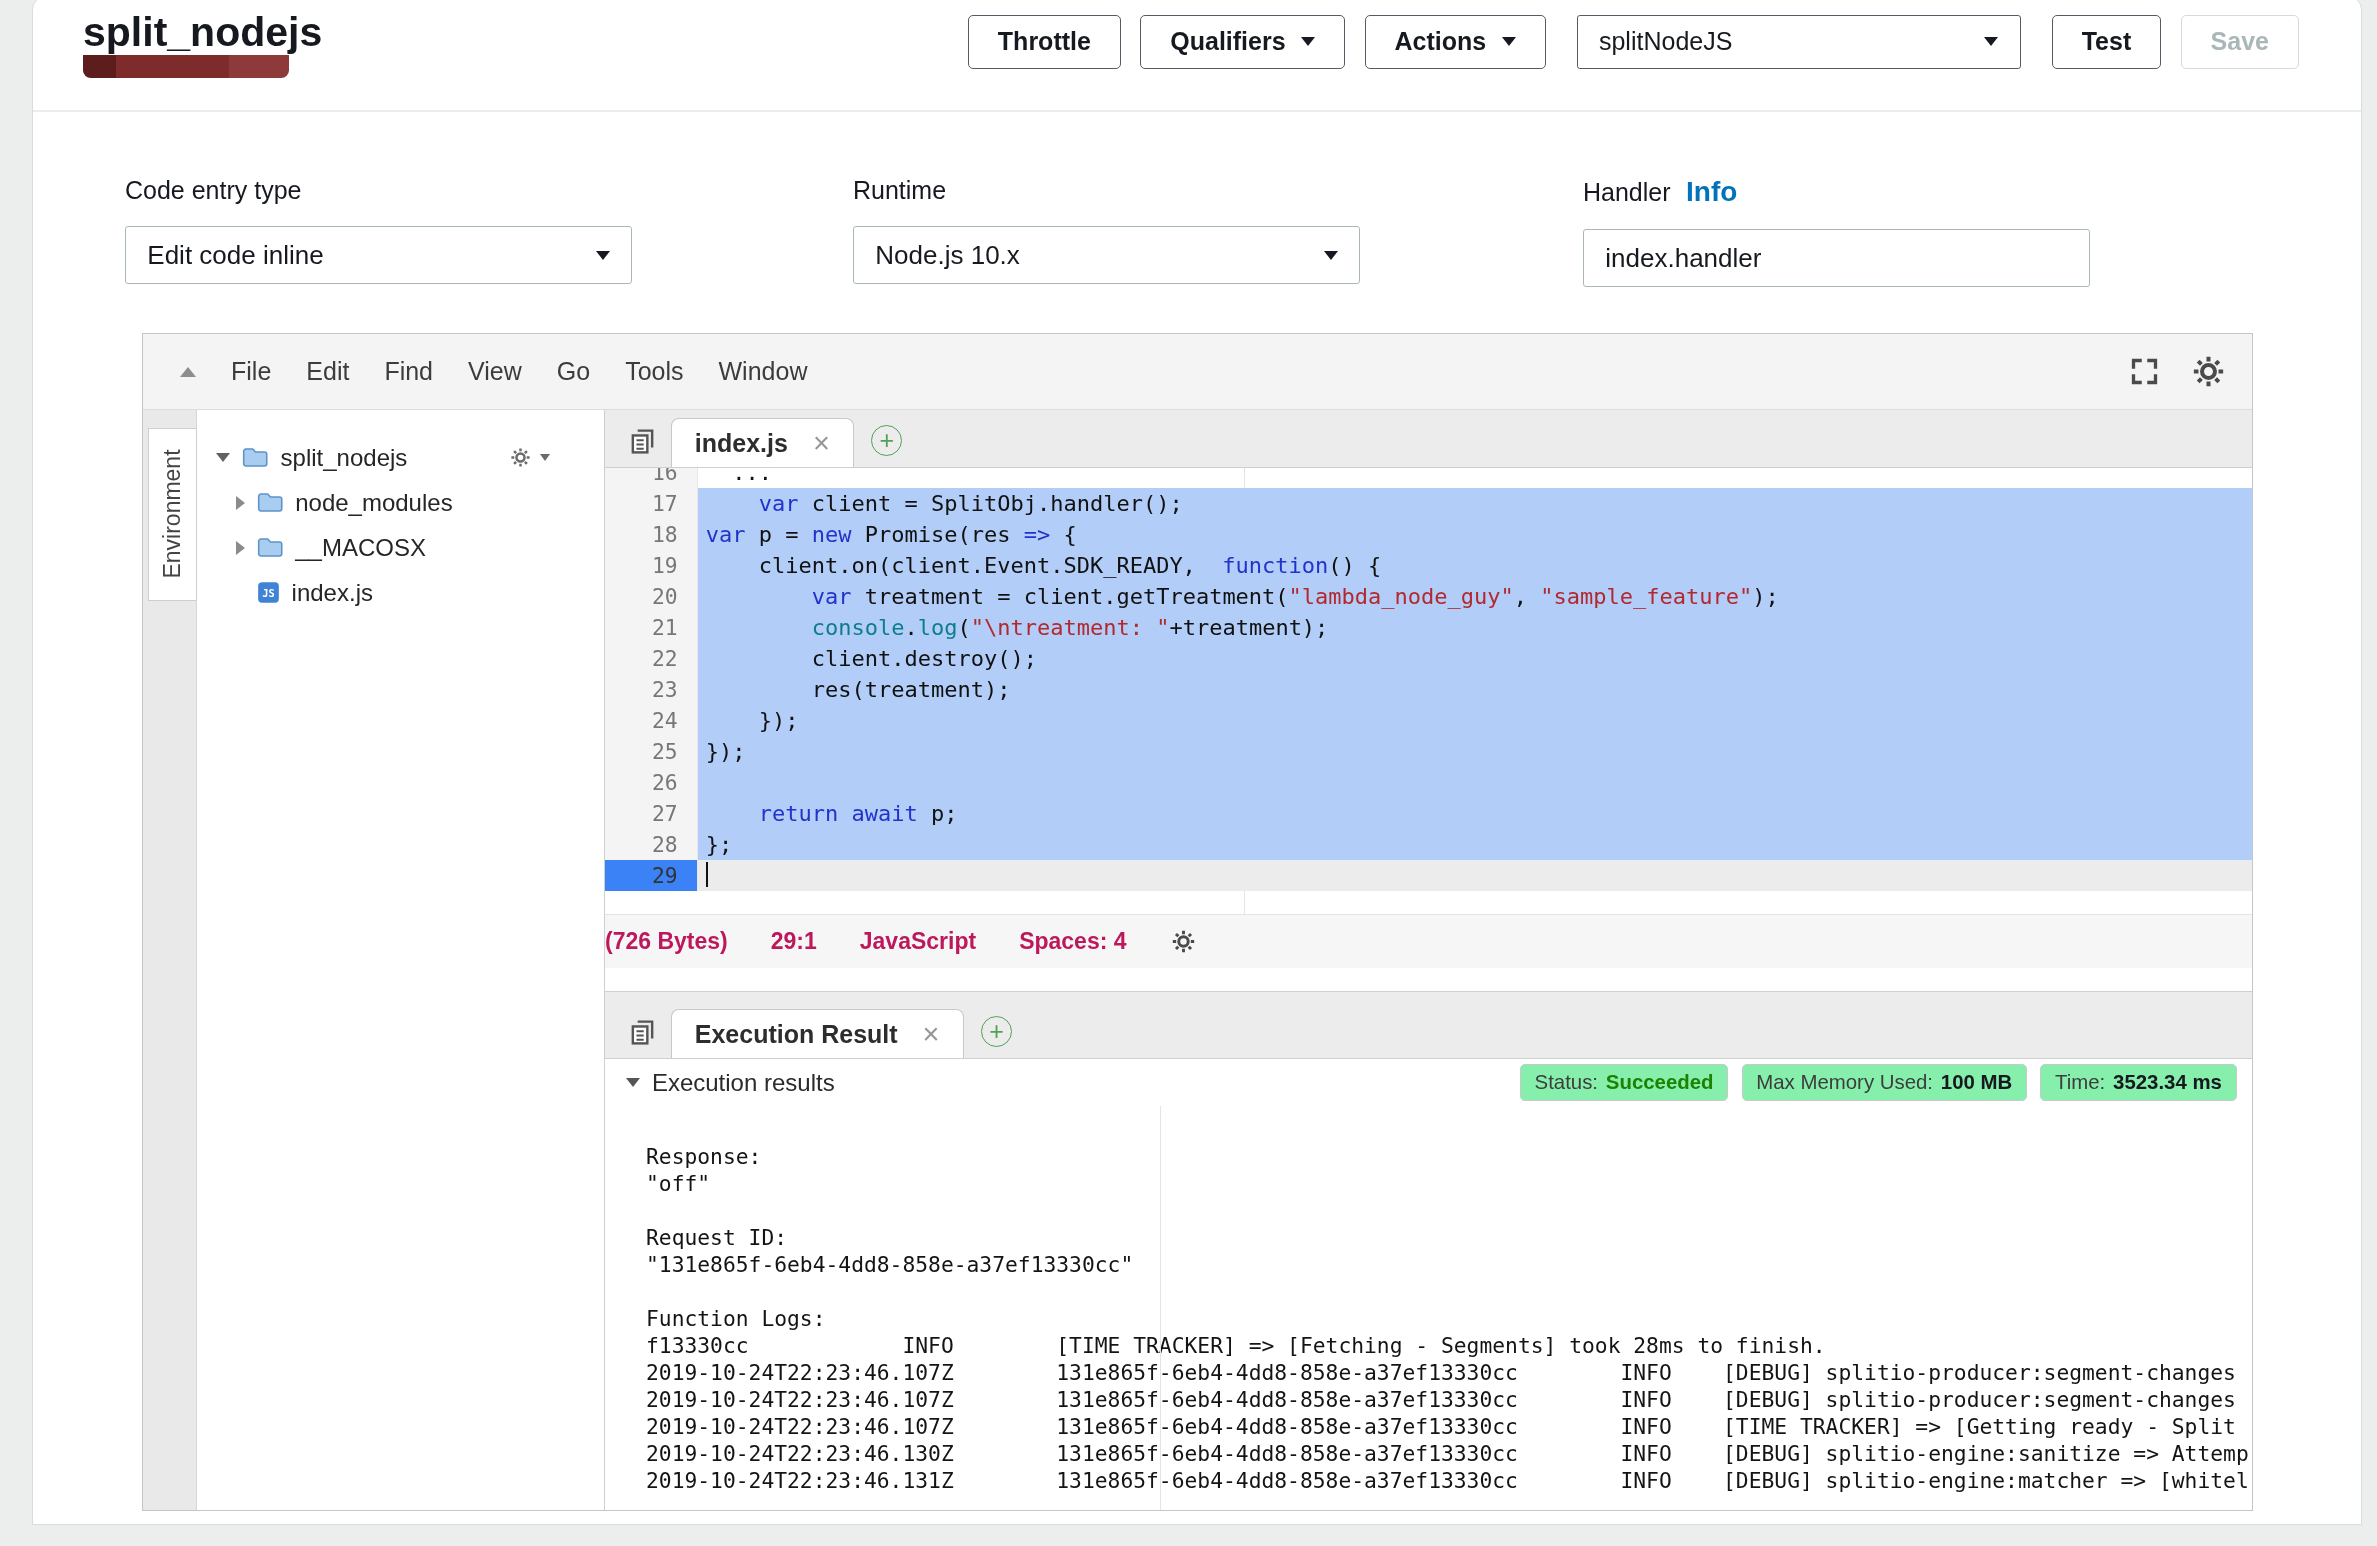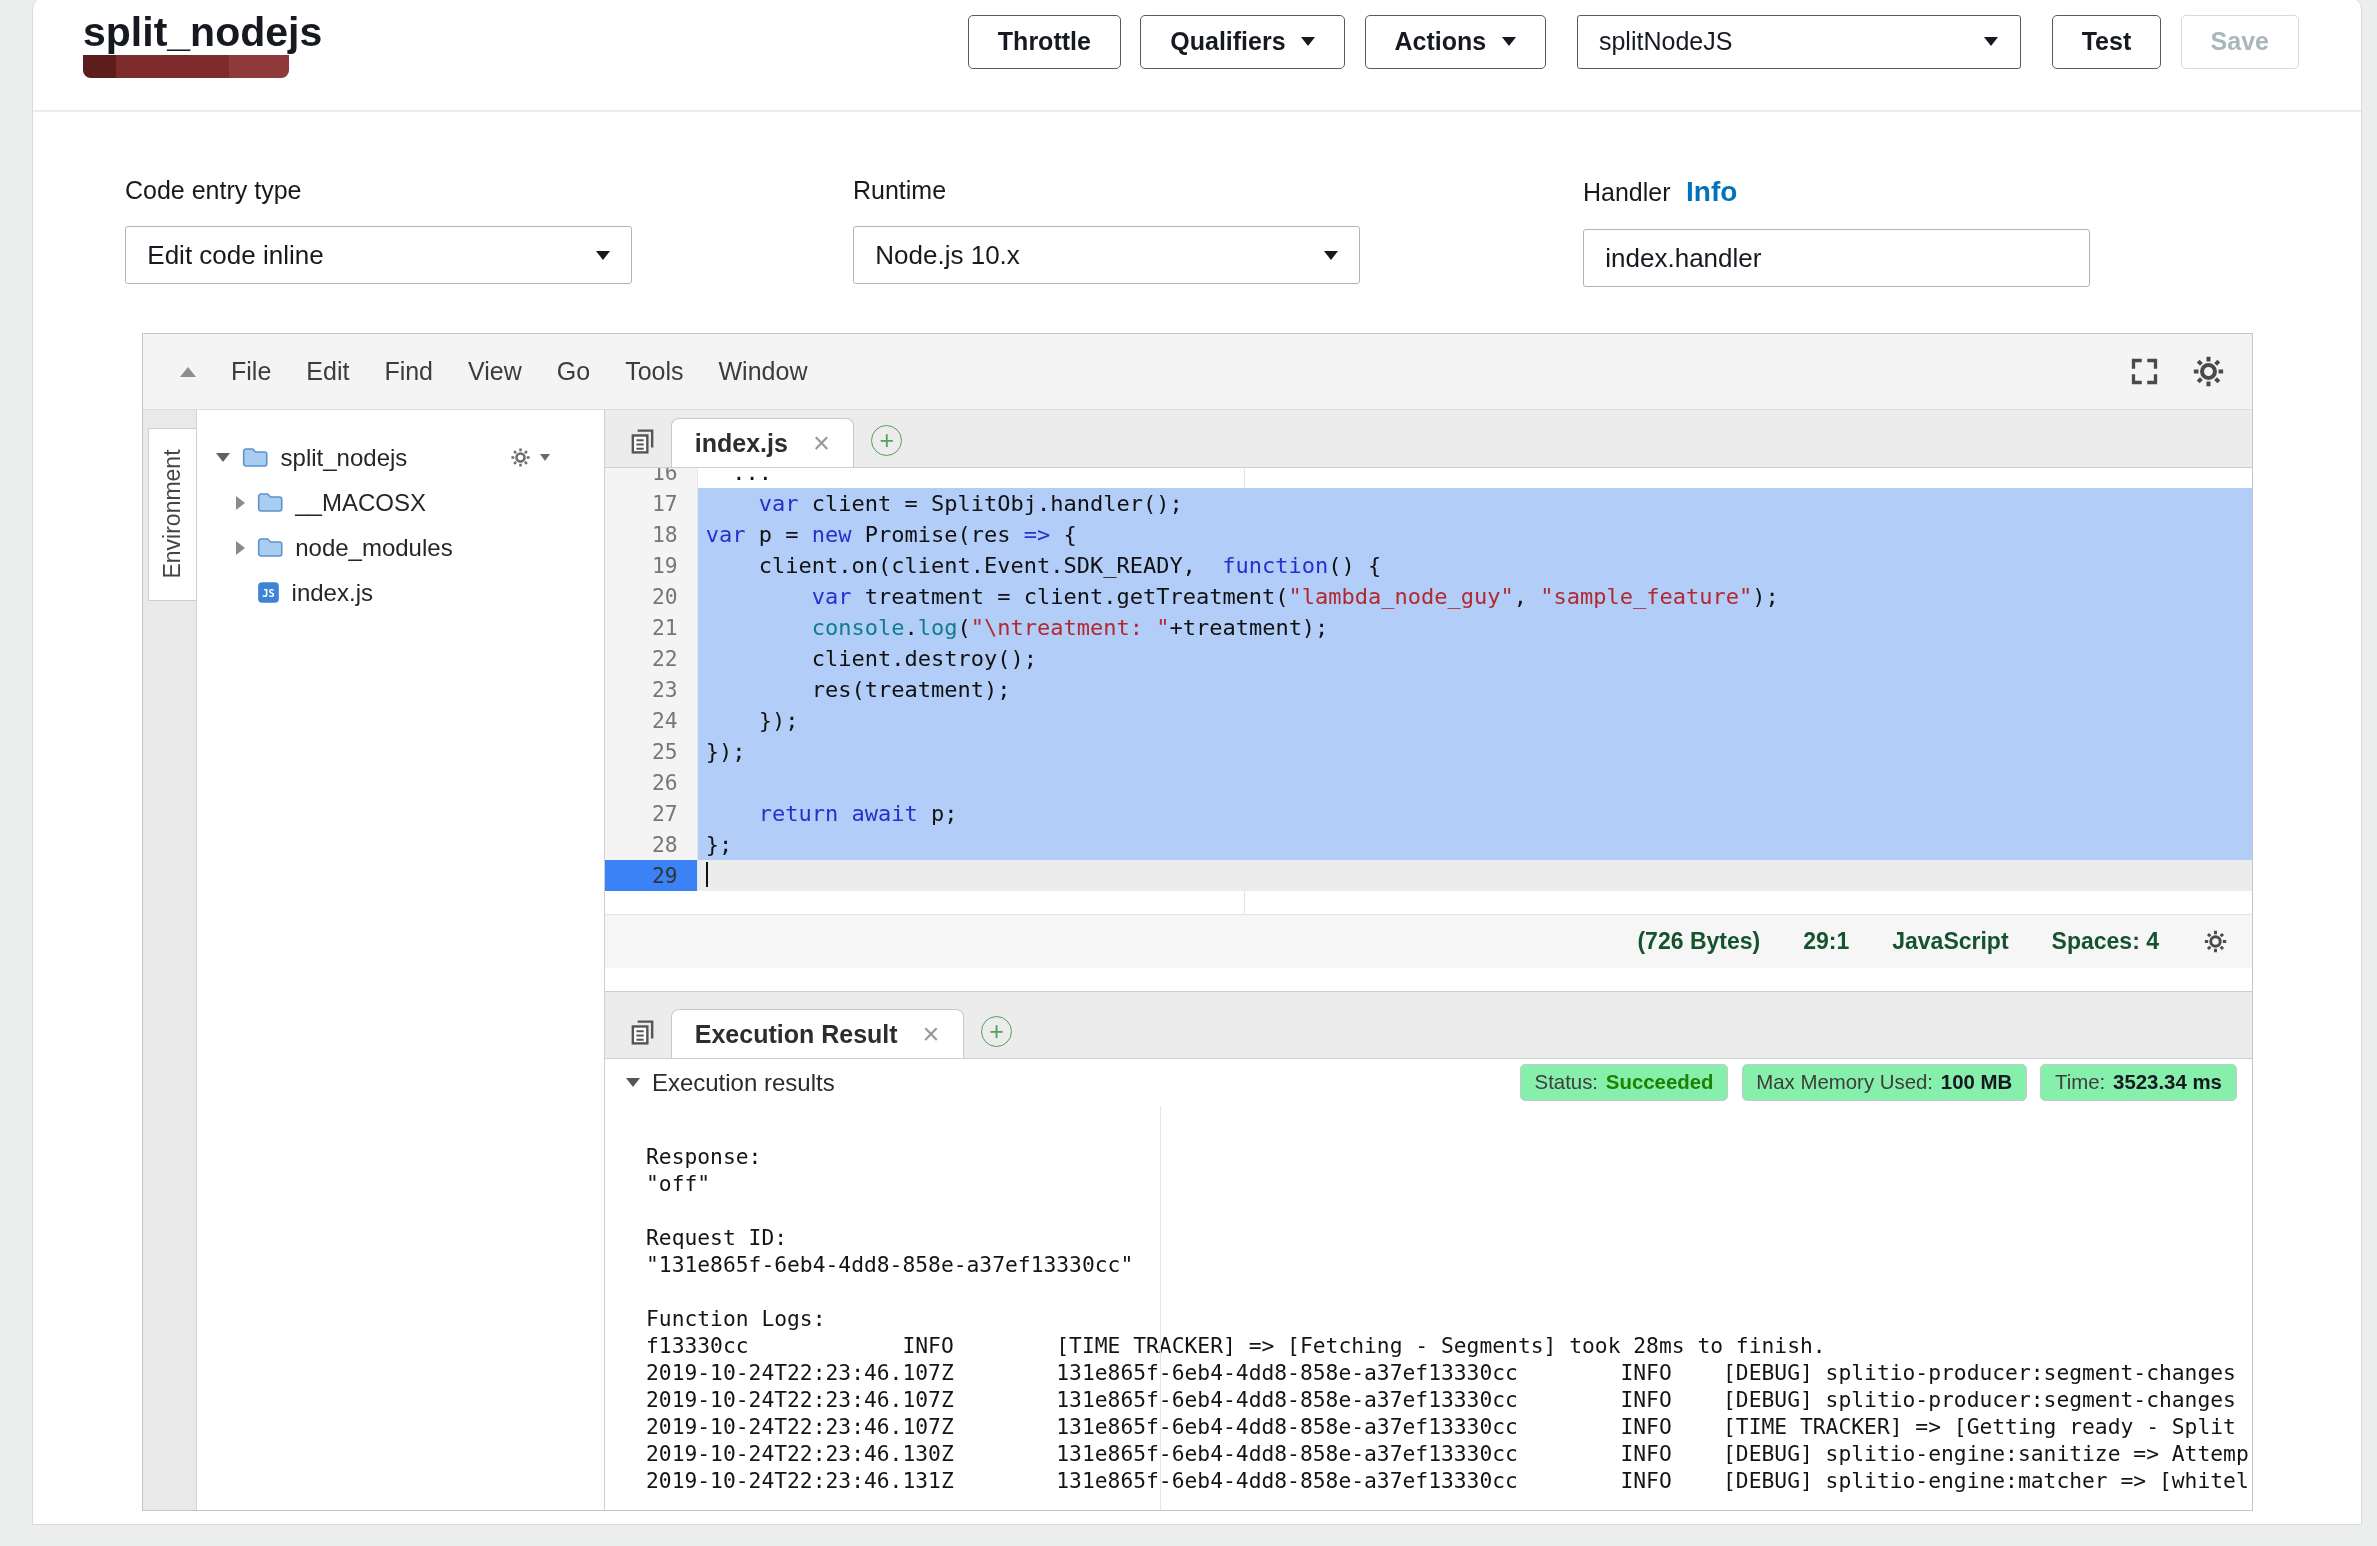--- a/index.html
+++ b/index.html
@@ -83,22 +83,22 @@
   .ctext{flex:1;white-space:pre;line-height:31px;min-height:31px;padding-left:7.8px;color:#111;position:relative}
   .crow.sel .ctext{background:var(--sel)}
   .crow.act .ctext{background:#ececec}
   .crow.act .gut{background:#3b82f6;color:#333}
   .crow.sliver{height:19.4px;overflow:hidden}
   .crow.sliver .gut,.crow.sliver .ctext{margin-top:-11.6px}
   .tk-k{color:var(--kw)} .tk-s{color:var(--str)} .tk-c{color:var(--sup)}
   .cursor{position:absolute;left:7.8px;top:2.9px;width:1.9px;height:25px;background:#111}
 
   .statusbar{flex:none;height:54px;background:#f6f6f6;border-top:1px solid #e3e3e3;display:flex;
-             align-items:center;justify-content:flex-end;gap:43px;padding-right:23px;font-size:23px;
-             font-weight:600;color:#14532d}
+             align-items:center;gap:43px;padding-right:23px;font-size:23px;
+             font-weight:600;color:#be185d}
   .statusbar .bytes{font-weight:700}
   .spacer{flex:none;height:23px;background:#fff}
 
   
   .res-header{flex:none;height:47px;display:flex;align-items:center;padding:0 15.5px 0 21.3px;gap:11.6px}
   .res-caret{width:0;height:0;border-left:7.8px solid transparent;border-right:7.8px solid transparent;
              border-top:9.7px solid #555;cursor:pointer}
   .res-title{font-size:24px;color:#2b2b2b}
   .badges{margin-left:auto;display:flex;gap:13.6px}
   .badge{height:37px;display:flex;align-items:center;gap:7.8px;border:1px solid #c9c9c9;border-radius:4.9px;
@@ -218,28 +218,28 @@
               </g>
             </svg>
             <span class="tri-down small"></span>
           </span>
         </div>
         <div class="trow" style="padding-left:39px">
           <span class="tri-right"></span>
           <svg width="27" height="23" viewBox="0 0 24 20">
             <path d="M1.5 4.5a2 2 0 0 1 2-2h6l2.5 2.6h8a2 2 0 0 1 2 2v8.4a2 2 0 0 1-2 2h-16.5a2 2 0 0 1-2-2z" fill="#a8cdf0" stroke="#5c93c9" stroke-width="1.4"></path>
           </svg>
-          <span>__MACOSX</span>
+          <span>node_modules</span>
         </div>
         <div class="trow" style="padding-left:39px">
           <span class="tri-right"></span>
           <svg width="27" height="23" viewBox="0 0 24 20">
             <path d="M1.5 4.5a2 2 0 0 1 2-2h6l2.5 2.6h8a2 2 0 0 1 2 2v8.4a2 2 0 0 1-2 2h-16.5a2 2 0 0 1-2-2z" fill="#a8cdf0" stroke="#5c93c9" stroke-width="1.4"></path>
           </svg>
-          <span>node_modules</span>
+          <span>__MACOSX</span>
         </div>
         <div class="trow" style="padding-left:60px">
           <svg width="23" height="23" viewBox="0 0 20 20" style="font-size:25px">
             <rect x="1" y="1" width="18" height="18" rx="3.5" fill="#3f83d6"></rect>
             <text x="10" y="14" font-size="9" fill="#ffffff" text-anchor="middle" font-family="DejaVu Sans Mono, monospace" font-weight="bold">JS</text>
           </svg>
           <span>index.js</span>
         </div>
       </div>
 

